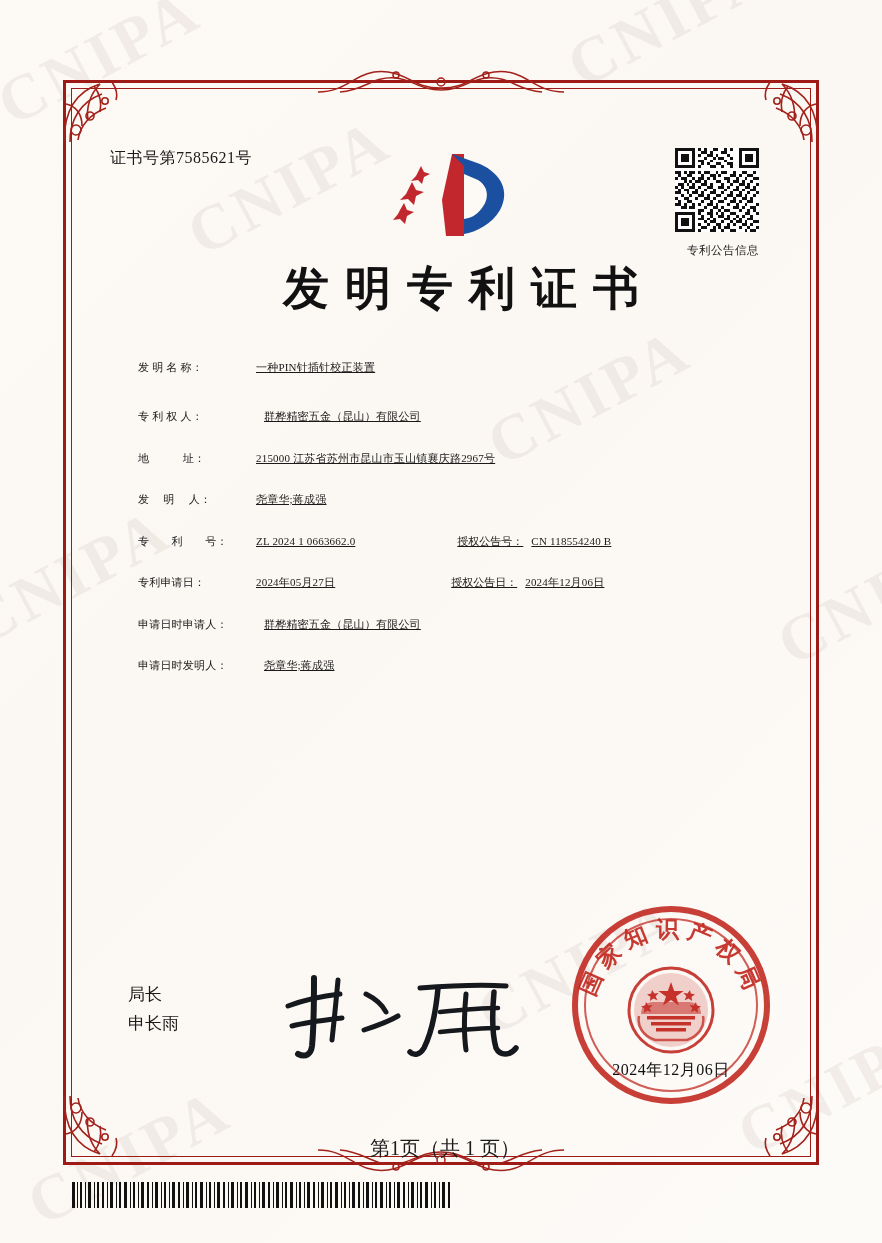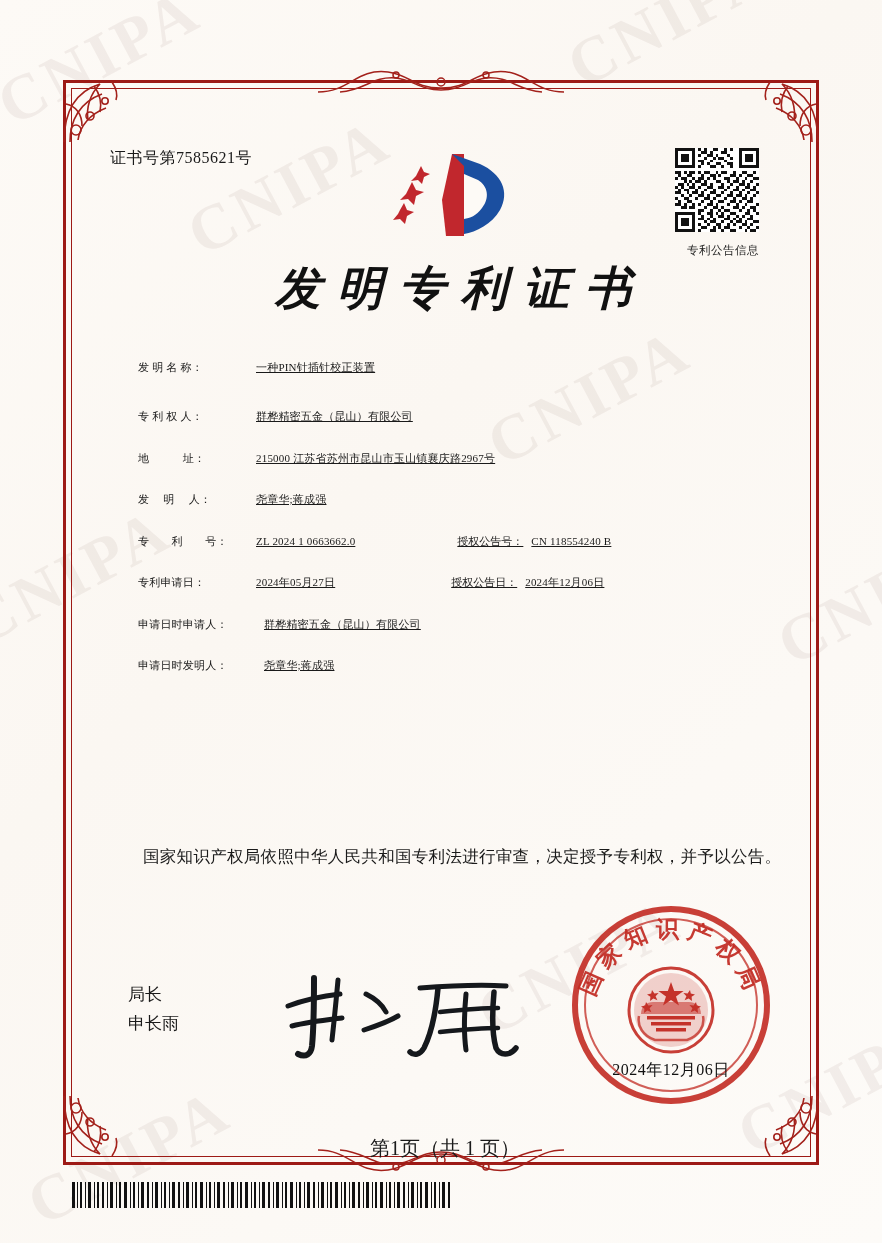--- a/index.html
+++ b/index.html
@@ -123,30 +123,29 @@
   }
   .qr-cap {
     margin-top: 7px;
     font-size: 11.5px;
     color: #222;
     letter-spacing: 0.5px;
   }
 
   .title {
     position: absolute;
-    left: 8px; top: 128px;
+    left: 16px; top: 128px;
     width: 690px;
     text-align: center;
     font-size: 46px;
     font-weight: bold;
     letter-spacing: 16px;
     text-indent: 16px;
     color: #111;
     font-family: "DejaVu Serif", "Liberation Serif", serif;
-    font-style: italic;
   }
 
   .fields {
     position: absolute;
     left: 10px; top: 230px;
     width: 680px;
     font-size: 11px;
     margin-left: 28px;
   }
   .row {
@@ -557,21 +556,21 @@
 
     <div class="title">发明专利证书</div>
 
     <div class="fields">
 
       <div class="row">
         <span class="lbl">发 明 名 称：</span>
         <span class="val">一种PIN针插针校正装置</span>
       </div>
 
-      <div class="row" style="margin-top:34px;">
+      <div class="row" style="margin-top:34px;gap:8px;">
         <span class="lbl">专 利 权 人：</span>
         <span class="val">群桦精密五金（昆山）有限公司</span>
       </div>
 
       <div class="row">
         <span class="lbl">地　　　址：</span>
         <span class="val">215000 江苏省苏州市昆山市玉山镇襄庆路2967号</span>
       </div>
 
       <div class="row">
@@ -598,21 +597,20 @@
         <span class="val">群桦精密五金（昆山）有限公司</span>
       </div>
 
       <div class="row">
         <span class="lbl" style="width:126px;flex:0 0 126px;">申请日时发明人：</span>
         <span class="val">尧章华;蒋成强</span>
       </div>
     </div>
 
     <div class="statement">
-      <p class="indent">国家知识产权局依照中华人民共和国专利法进行审查，决定授予专利权，并予以公告。</p>
     </div>
 
     <div class="director">
       <div>局长</div>
       <div>申长雨</div>
     </div>
 
     <svg class="signature" viewBox="0 0 300 110">
       <g fill="none" stroke="currentColor" stroke-linecap="round" stroke-linejoin="round">
         <path d="M18 46 C34 40 52 36 70 34" stroke-width="5"></path>

